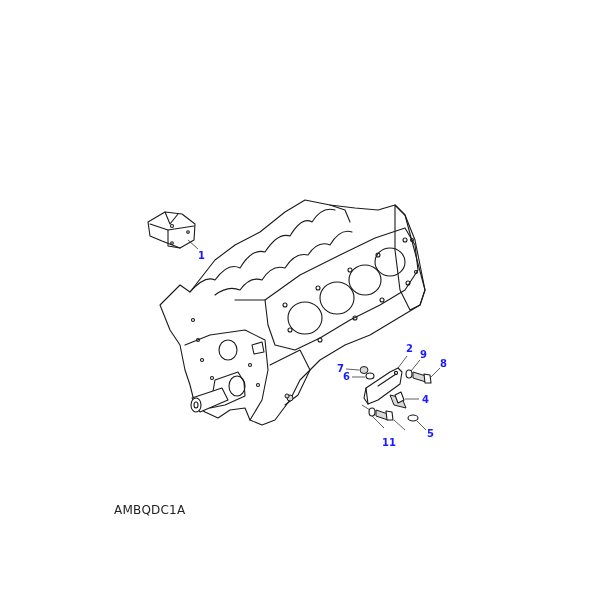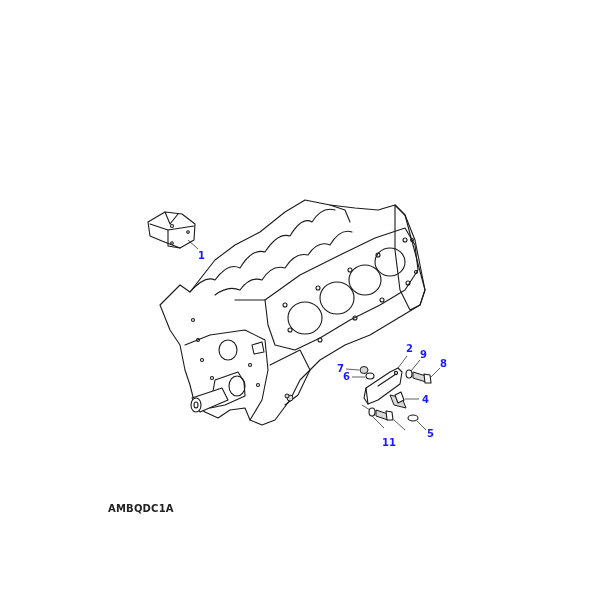--- a/index.html
+++ b/index.html
@@ -1,19 +1,19 @@
 <!DOCTYPE html>
 <html><head>
 <meta charset="utf-8">
 <style>
   html, body { margin:0; padding:0; background:#ffffff; }
   body { width:600px; height:600px; position:relative; overflow:hidden; font-family:"DejaVu Sans", sans-serif; }
   #diagram { position:absolute; left:0; top:0; width:600px; height:600px; }
   .callout { position:absolute; font-family:"DejaVu Sans", sans-serif; font-weight:bold; font-size:10px; color:#1a1aff; line-height:10px; }
-  .caption { position:absolute; left:108px; top:503px; font-family:"DejaVu Sans", sans-serif; font-size:10px; color:#222; letter-spacing:0.2px;font-weight:bold; }
+  .caption { position:absolute; left:114px; top:503px; font-family:"DejaVu Sans", sans-serif; font-size:12px; color:#222; letter-spacing:0.2px; }
   svg .ln { fill:none; stroke:#1a1a1a; stroke-width:1.1; stroke-linejoin:round; stroke-linecap:round; }
   svg .fill { fill:#ffffff; stroke:#1a1a1a; stroke-width:1.1; stroke-linejoin:round; }
   svg .gray { fill:#d8d8d8; stroke:#1a1a1a; stroke-width:1; }
   svg .lead { fill:none; stroke:#1a1a1a; stroke-width:0.7; }
 </style>
 </head>
 <body>
 
 <svg id="diagram" viewBox="0 0 600 600" xmlns="http://www.w3.org/2000/svg">
 

